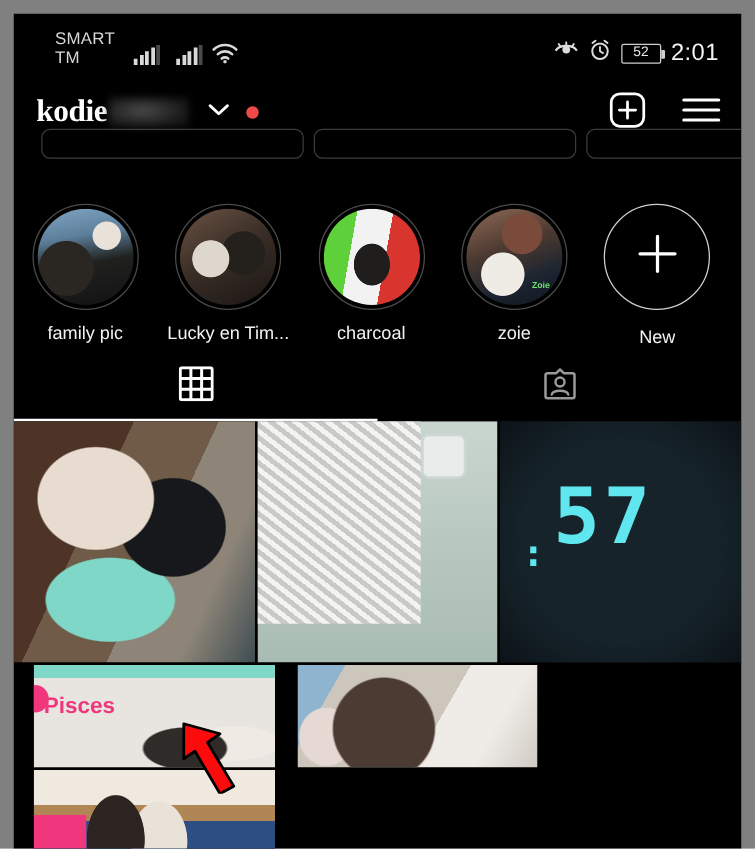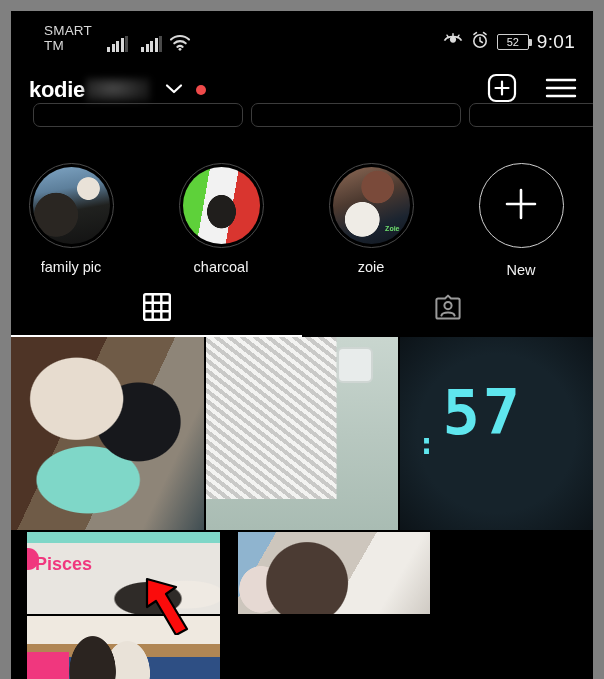--- a/index.html
+++ b/index.html
@@ -74,42 +74,41 @@
     content: ""; position: absolute; right: -4px; top: 4px;
     width: 2.5px; height: 7px; background: #cfcfcf; border-radius: 0 1px 1px 0;
   }
   #clock { font-size: 19px; color: #f2f2f2; letter-spacing: 0.3px; }
 
   
   #profile-header {
     position: relative; height: 58px; width: 100%;
     display: flex; align-items: center; padding: 0 16px 0 18px;
   }
-  #username { font-size: 22px; font-weight: bold; color: #ffffff; letter-spacing: -0.3px; }
+  #username { font-size: 25px; font-weight: bold; color: #ffffff; letter-spacing: -0.3px; font-family: Liberation Serif, serif; }
   #username-blur {
     width: 64px; height: 24px; margin-left: 1px;
     background: radial-gradient(ellipse at 42% 45%, #4a4a4a 0%, #2d2d2d 38%, #171717 70%, #0b0b0b 100%);
     filter: blur(3px);
   }
   #chevron { margin-left: 14px; }
   #reddot { width: 10px; height: 10px; border-radius: 50%; background: #ef4a4a; margin-left: 12px; }
   #header-actions { margin-left: auto; display: flex; align-items: center; gap: 28px; }
 
   
   #buttons-strip { position: relative; height: 22px; width: 100%; }
   .btn-cut {
     position: absolute; top: -16px; height: 24px;
     border: 1.2px solid #3c3c3c; border-radius: 7px; background: transparent;
   }
 
   
   #highlights {
     display: flex; align-items: flex-start; padding: 22px 10px 0 0;
     height: 140px;
-    gap: 30px;
   }
   .hl { width: 120px; display: flex; flex-direction: column; align-items: center; }
   .hl-ring {
     width: 85px; height: 85px; border-radius: 50%;
     border: 1.6px solid #4b4b4b; padding: 3px; background: #000;
   }
   .hl-img { width: 100%; height: 100%; border-radius: 50%; overflow: hidden; position: relative; }
   .hl-label {
     margin-top: 11px; font-size: 14.5px; color: #f2f2f2;
     white-space: nowrap; overflow: hidden; text-overflow: ellipsis;
@@ -286,21 +285,21 @@
         <span>
           <svg width="18" height="18" viewBox="0 0 18 18">
             <circle cx="9" cy="10" r="6.2" stroke="#dcdcdc" stroke-width="1.6" fill="none"></circle>
             <path d="M9 6.6 L9 10 L11.4 11.5" stroke="#dcdcdc" stroke-width="1.5" fill="none" stroke-linecap="round"></path>
             <path d="M3 3.4 L5.4 1.6 M15 3.4 L12.6 1.6" stroke="#dcdcdc" stroke-width="1.6" stroke-linecap="round"></path>
           </svg>
         </span>
         <span id="battery">
           <span>52</span>
         </span>
-        <span id="clock">9:01</span>
+        <span id="clock">2:01</span>
       </div>
     </div>
 
     <div id="profile-header">
       <span id="username">kodie</span>
       <span id="username-blur"></span>
       <span id="chevron">
         <svg width="20" height="13" viewBox="0 0 20 13">
           <path d="M3 3.5 L10 10 L17 3.5" stroke="#ffffff" stroke-width="2.2" fill="none" stroke-linecap="round" stroke-linejoin="round"></path>
         </svg>
@@ -332,20 +331,28 @@
 
       <div class="hl">
         <div class="hl-ring">
           <div class="hl-img">
             <div class="art-family"></div>
           </div>
         </div>
         <div class="hl-label">family pic</div>
       </div>
 
+      <div class="hl">
+        <div class="hl-ring">
+          <div class="hl-img">
+            <div class="art-lucky"></div>
+          </div>
+        </div>
+        <div class="hl-label">Lucky en Tim...</div>
+      </div>
 
       <div class="hl">
         <div class="hl-ring">
           <div class="hl-img">
             <div class="art-charcoal"></div>
           </div>
         </div>
         <div class="hl-label">charcoal</div>
       </div>
 

